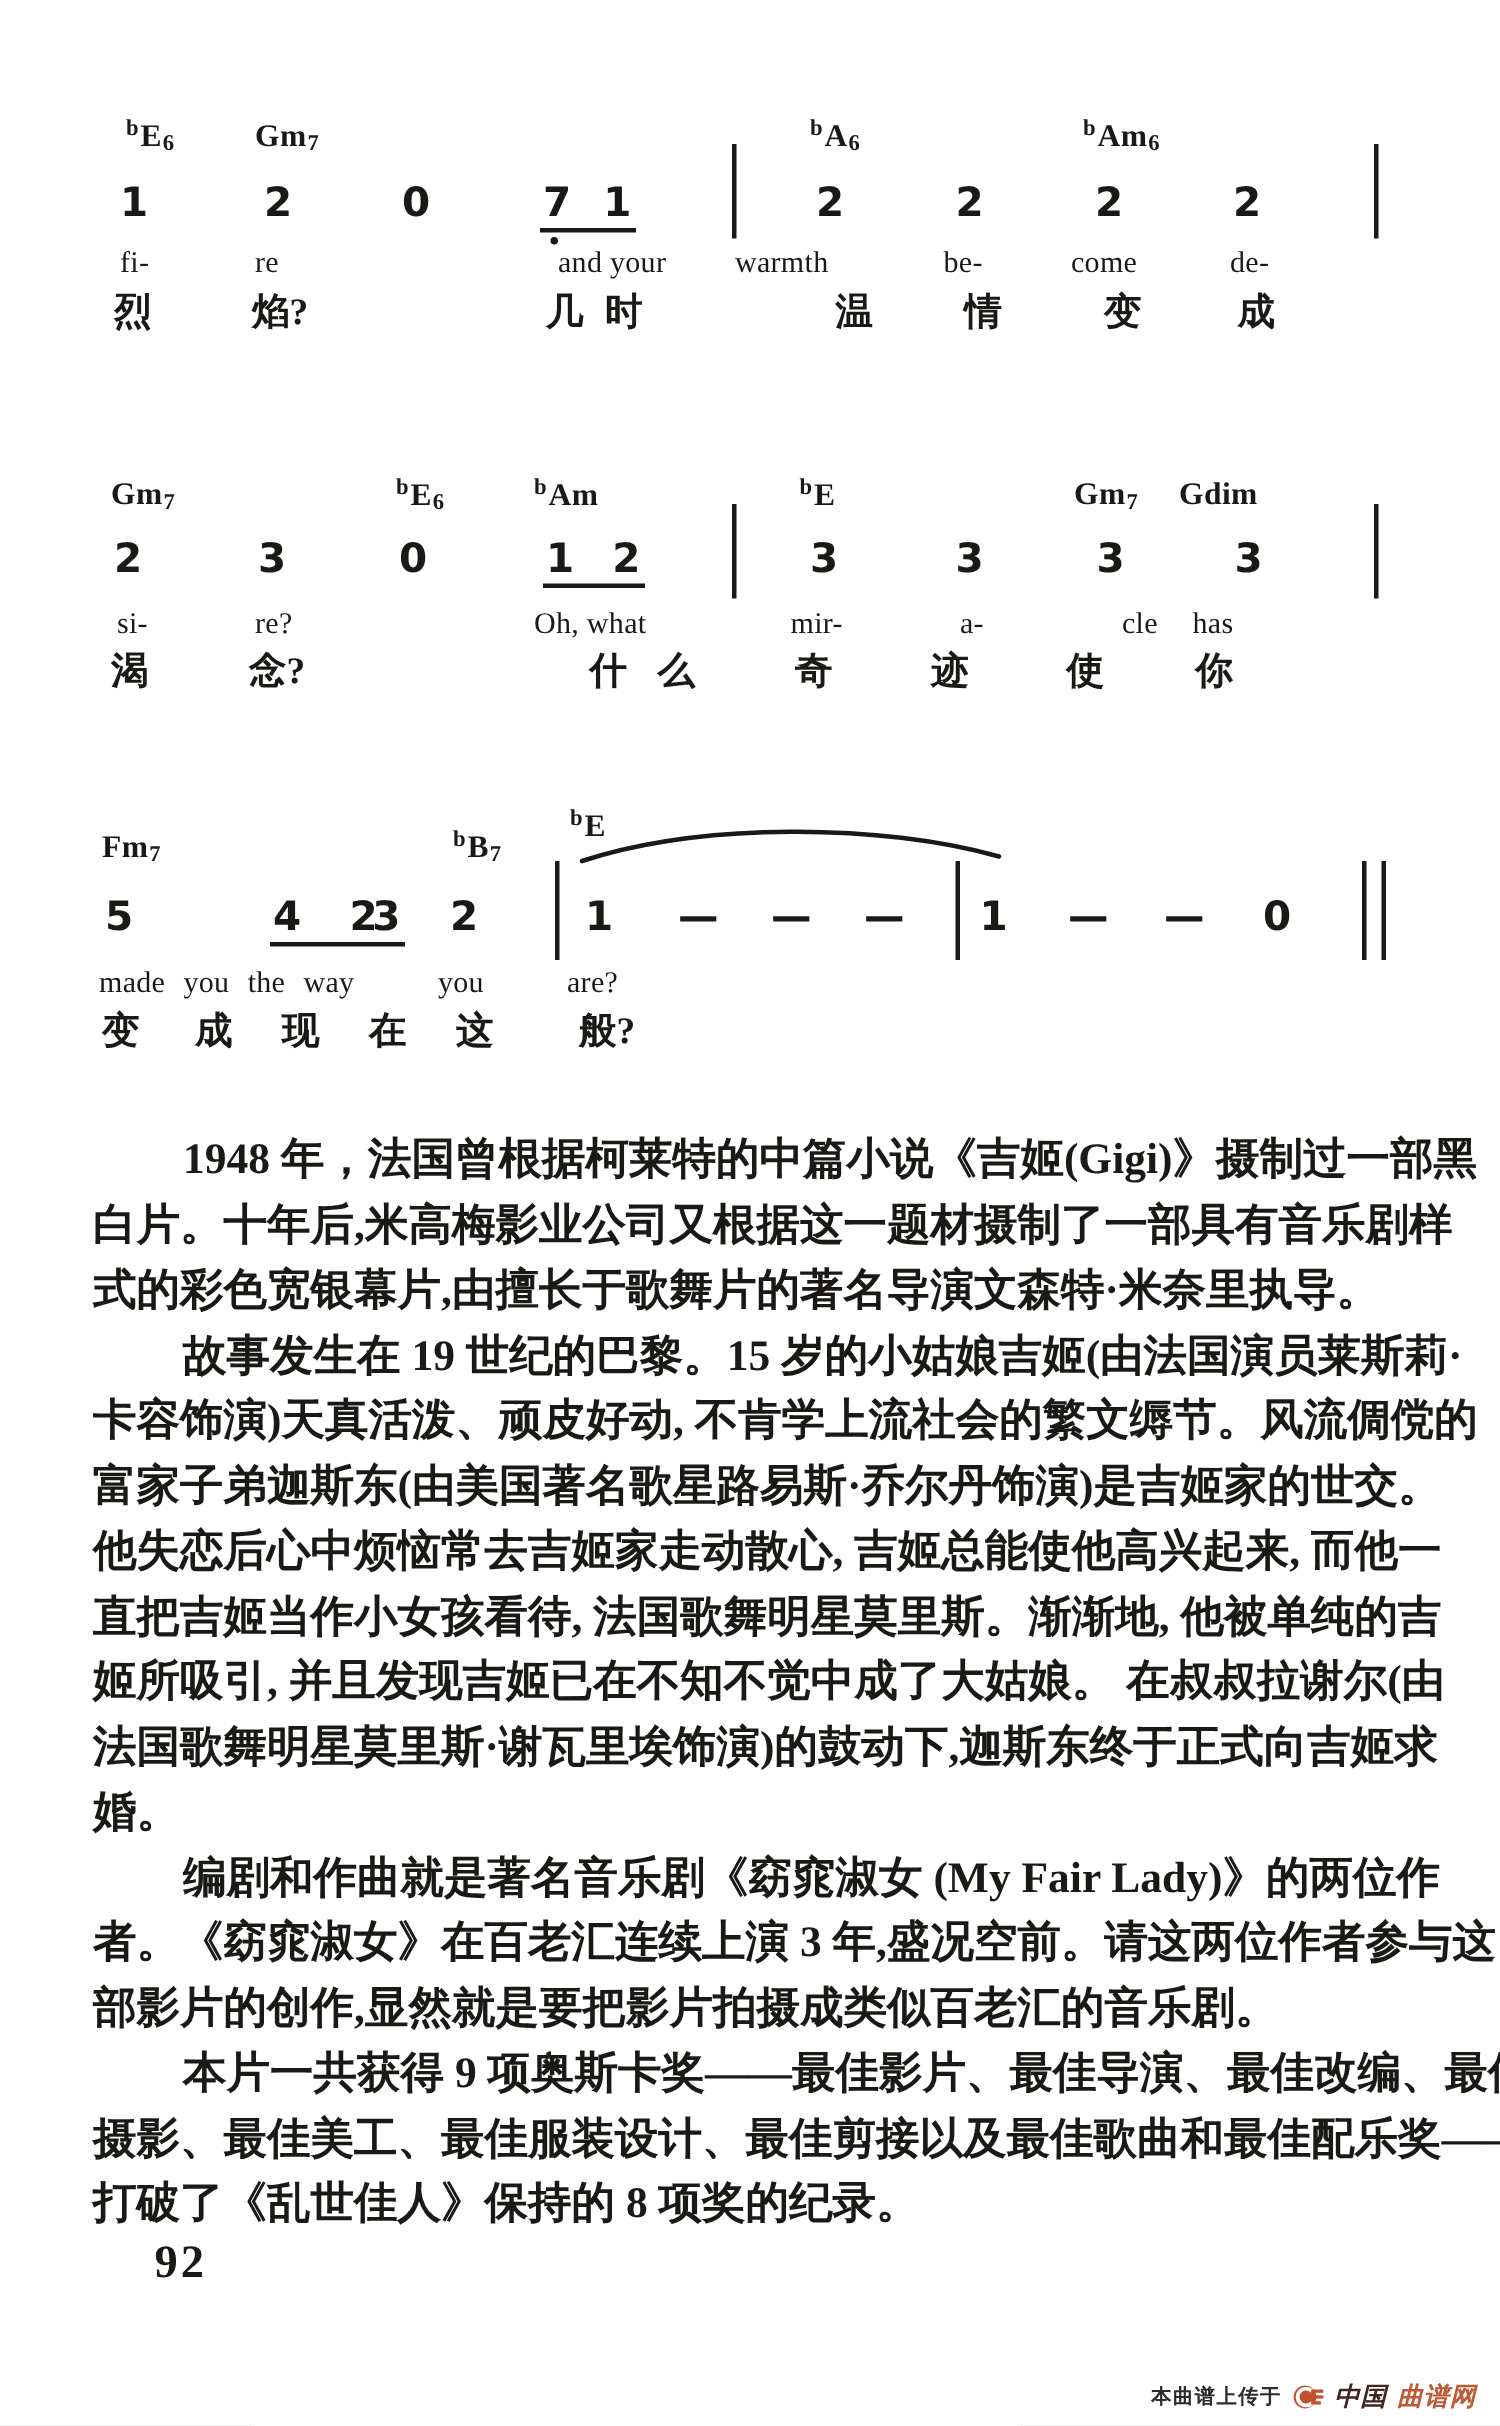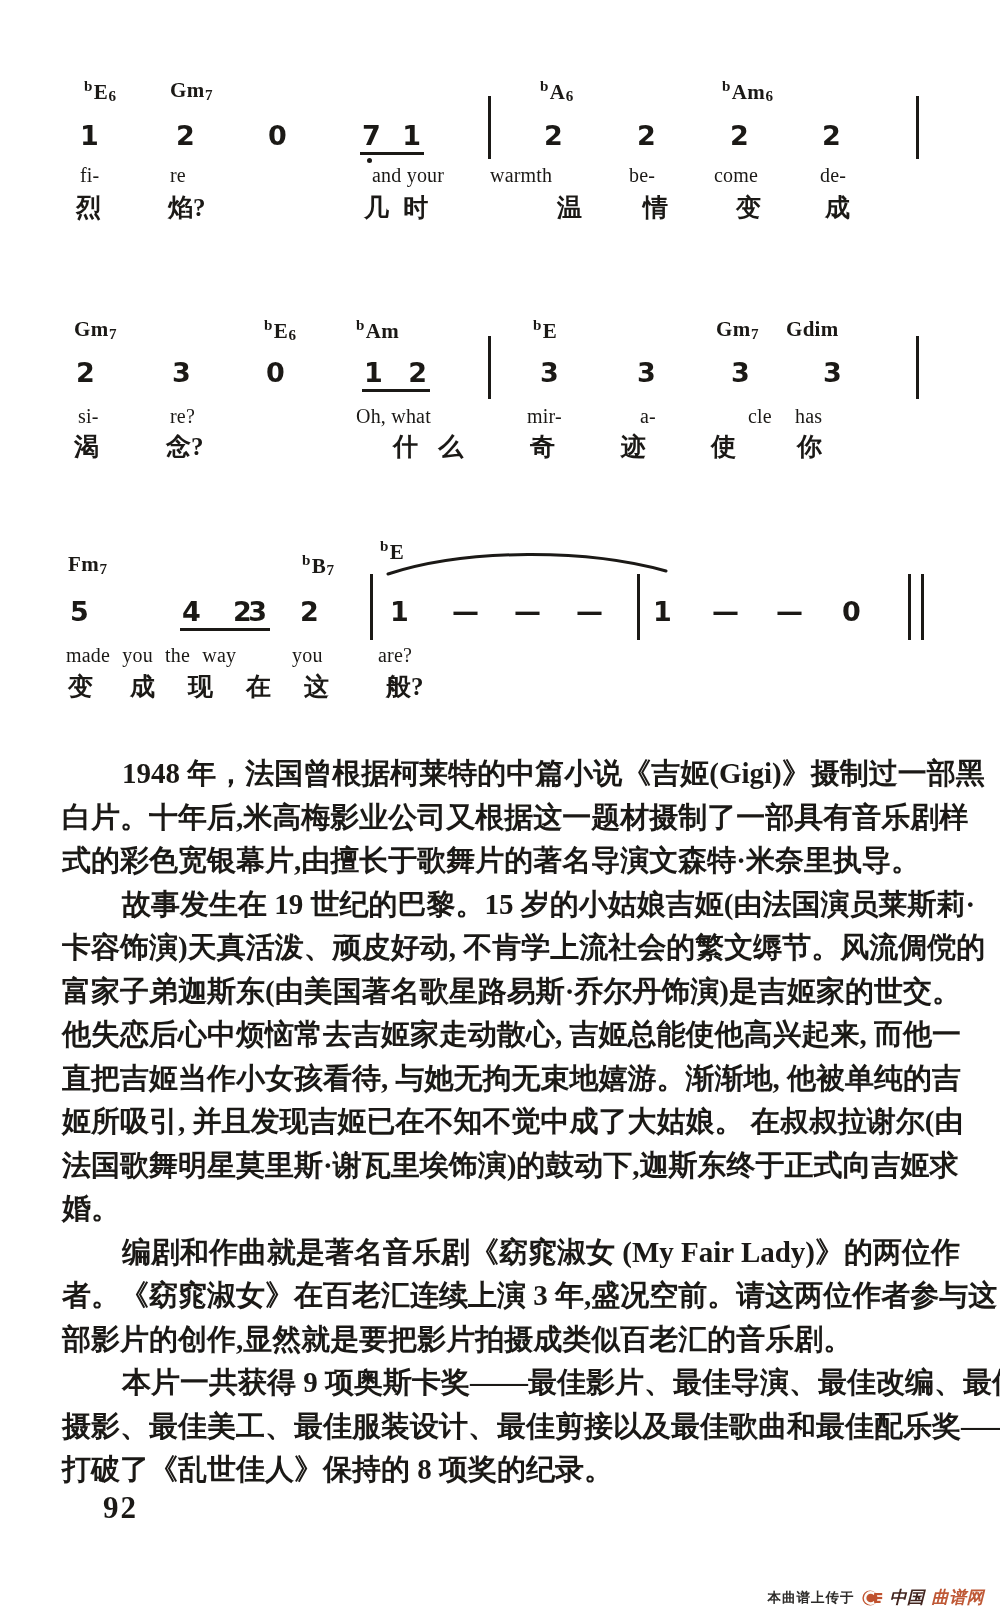--- a/index.html
+++ b/index.html
@@ -136,21 +136,21 @@
   </section>
 
   <section class="prose">
       <div class="pline ind">1948 年，法国曾根据柯莱特的中篇小说《吉姬(Gigi)》摄制过一部黑</div>
       <div class="pline">白片。十年后,米高梅影业公司又根据这一题材摄制了一部具有音乐剧样</div>
       <div class="pline pend">式的彩色宽银幕片,由擅长于歌舞片的著名导演文森特·米奈里执导。</div>
       <div class="pline ind">故事发生在 19 世纪的巴黎。15 岁的小姑娘吉姬(由法国演员莱斯莉·</div>
       <div class="pline">卡容饰演)天真活泼、顽皮好动, 不肯学上流社会的繁文缛节。风流倜傥的</div>
       <div class="pline">富家子弟迦斯东(由美国著名歌星路易斯·乔尔丹饰演)是吉姬家的世交。</div>
       <div class="pline">他失恋后心中烦恼常去吉姬家走动散心, 吉姬总能使他高兴起来, 而他一</div>
-      <div class="pline">直把吉姬当作小女孩看待, 与她无拘无束地嬉游。渐渐地, 他被单纯的吉</div>
+      <div class="pline">直把吉姬当作小女孩看待, 法国歌舞明星莫里斯。渐渐地, 他被单纯的吉</div>
       <div class="pline">姬所吸引, 并且发现吉姬已在不知不觉中成了大姑娘。 在叔叔拉谢尔(由</div>
       <div class="pline">法国歌舞明星莫里斯·谢瓦里埃饰演)的鼓动下,迦斯东终于正式向吉姬求</div>
       <div class="pline pend">婚。</div>
       <div class="pline ind">编剧和作曲就是著名音乐剧《窈窕淑女 (My Fair Lady)》的两位作</div>
       <div class="pline">者。《窈窕淑女》在百老汇连续上演 3 年,盛况空前。请这两位作者参与这</div>
       <div class="pline pend">部影片的创作,显然就是要把影片拍摄成类似百老汇的音乐剧。</div>
       <div class="pline ind">本片一共获得 9 项奥斯卡奖——最佳影片、最佳导演、最佳改编、最佳</div>
       <div class="pline">摄影、最佳美工、最佳服装设计、最佳剪接以及最佳歌曲和最佳配乐奖——</div>
       <div class="pline pend">打破了《乱世佳人》保持的 8 项奖的纪录。</div>
     </section>

